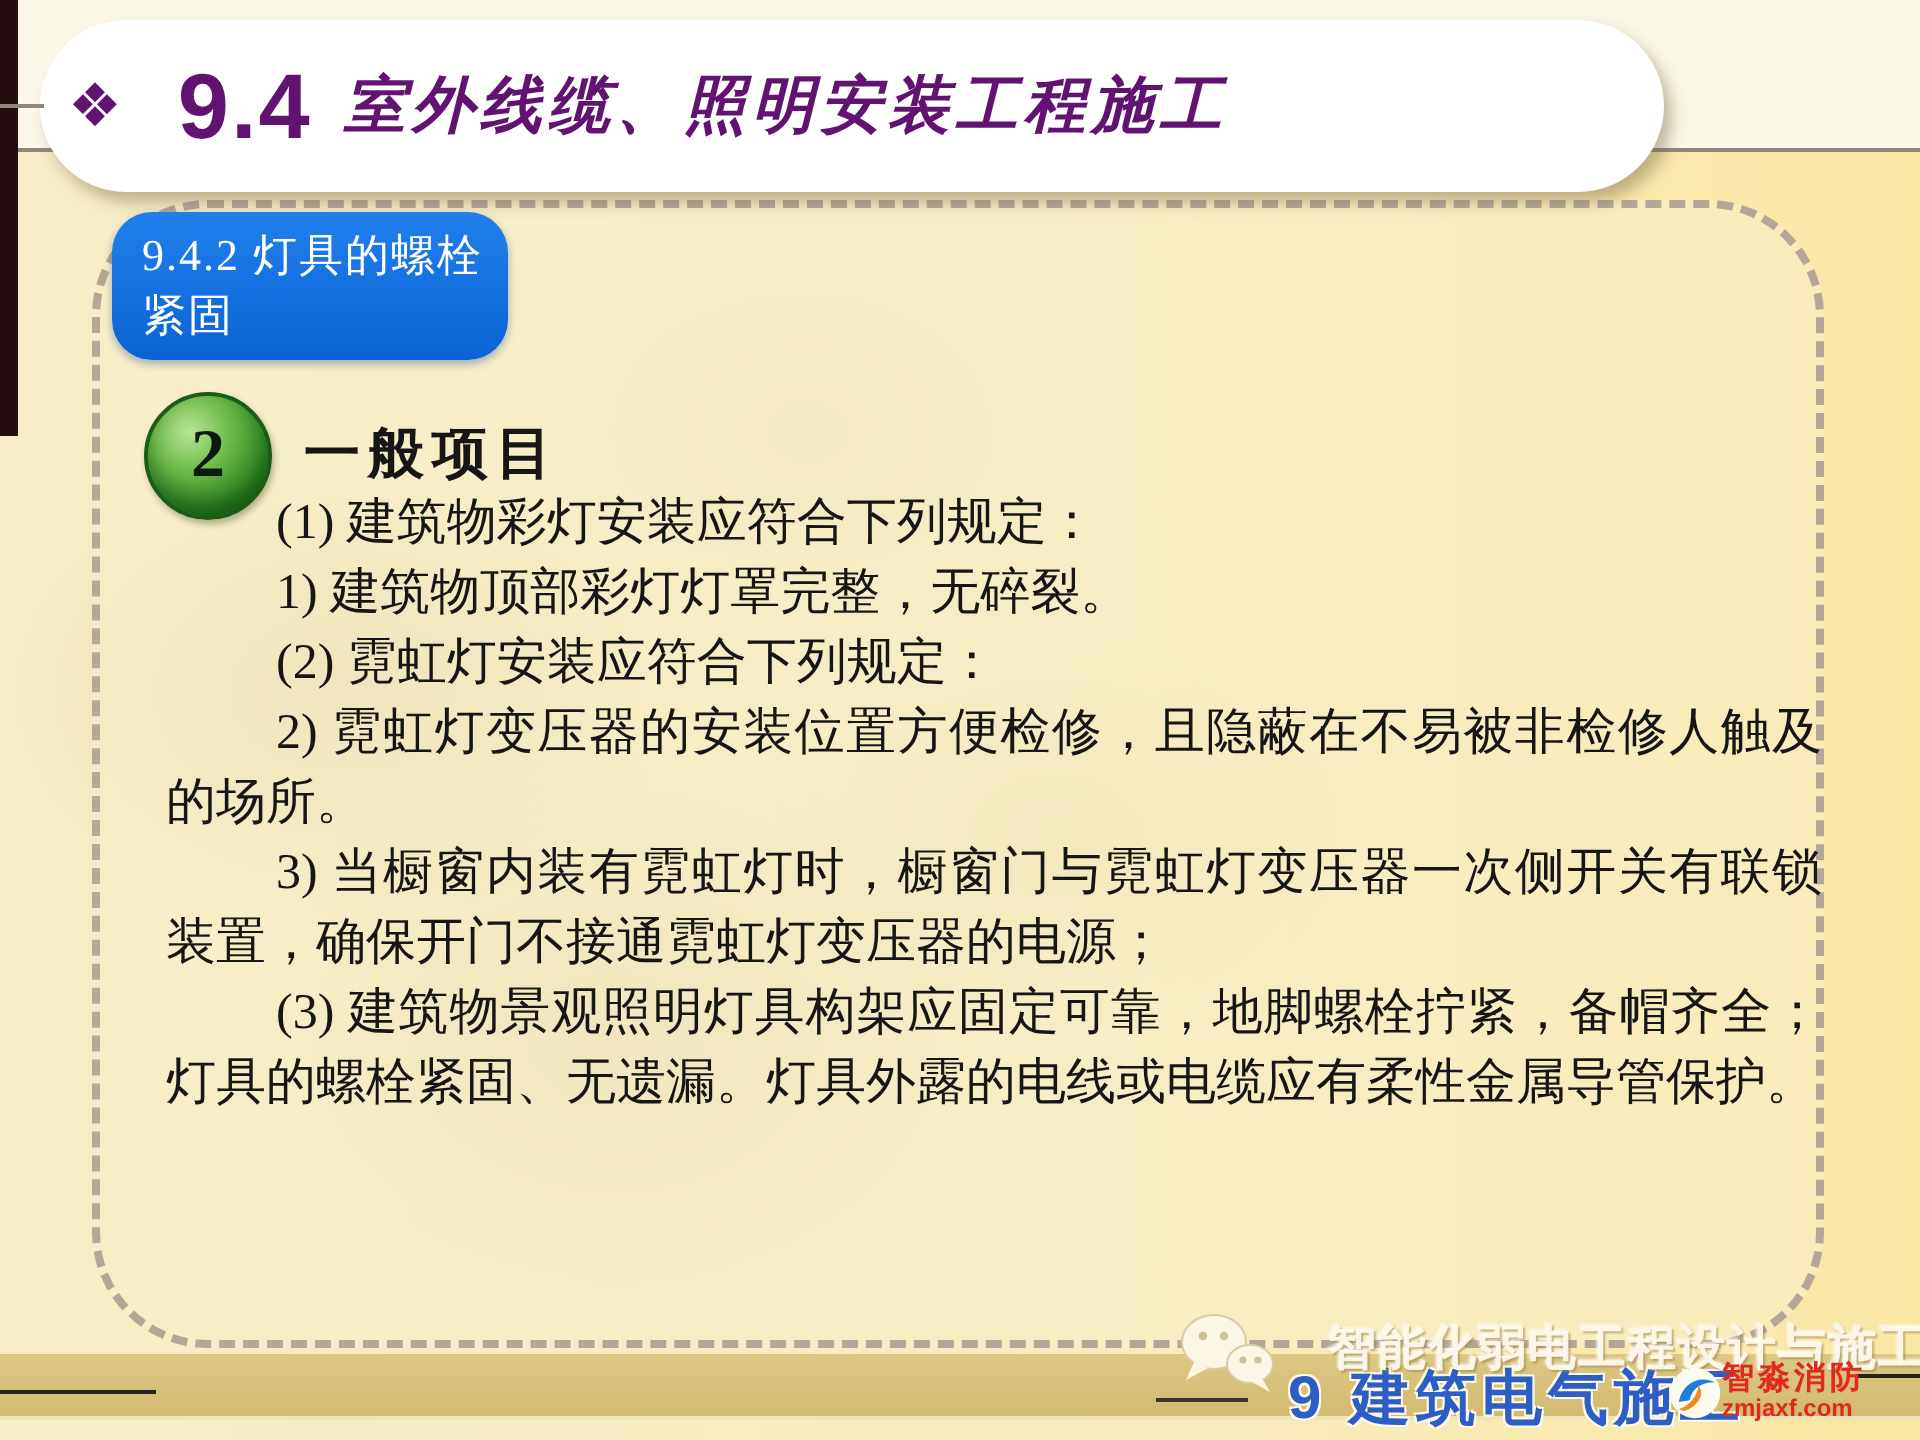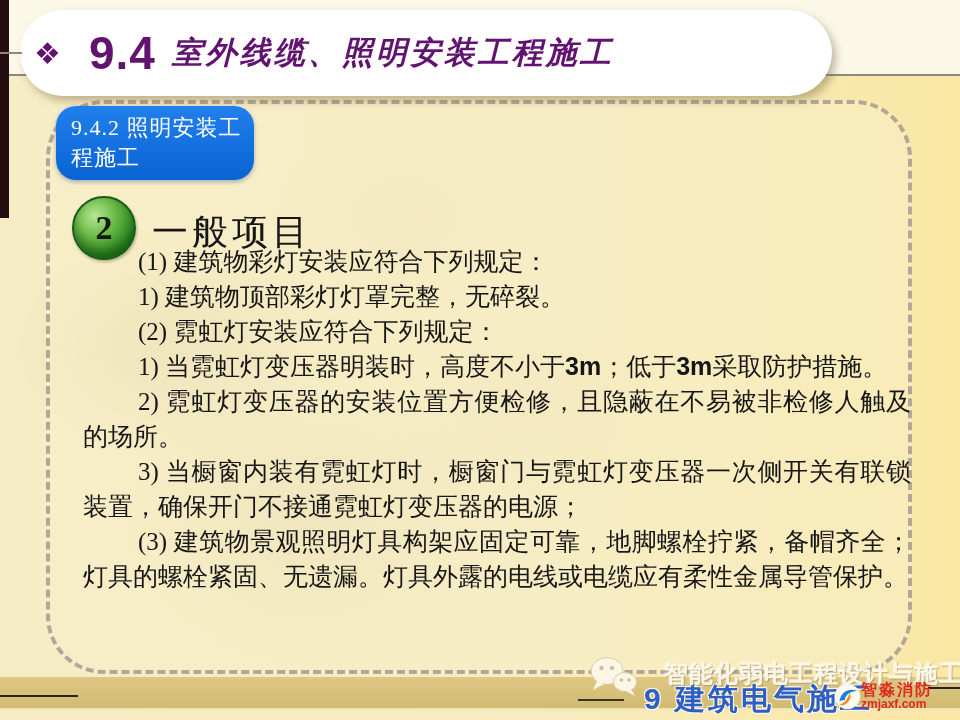--- a/index.html
+++ b/index.html
@@ -41,21 +41,21 @@
     display:flex; align-items:center; box-shadow:0 2px 4px rgba(0,60,130,.35); z-index:4;}
   .badge-text{color:#ffffff; font-size:22px; font-family:"Liberation Serif",serif;
     padding-left:15px; letter-spacing:1px;}
   
   .ball{position:absolute; left:72px; top:196px; width:60px; height:60px; border-radius:50%;
     background:radial-gradient(circle at 35% 30%, #b8e596 0%, #6cbb48 35%, #2b8420 70%, #175f13 100%);
     border:2px solid #1b5c18;
     box-shadow:inset 0 -7px 10px rgba(0,40,0,.35), 1px 2px 3px rgba(60,80,40,.4);
     display:flex; align-items:center; justify-content:center; z-index:4;}
   .ball-num{font-size:34px; font-weight:bold; color:#0d1a0d; font-family:"Liberation Serif",serif;}
-  .topic{position:absolute; left:152px; top:208px; font-size:36px; font-weight:normal;
+  .topic{position:absolute; left:152px; top:208px; font-size:28px; font-weight:bold;
     color:#161616; letter-spacing:4px; z-index:4;}
   
   .body-text{position:absolute; left:83px; top:244px; width:828px;
     font-family:"Liberation Serif",serif; font-size:25px; line-height:35px;
     color:#161616; text-align:justify; z-index:4;}
   .body-text p{margin:0; text-indent:2.2em;}
   .b{font-family:"Liberation Sans",sans-serif; font-weight:bold;}
   
   .bottom-band{position:absolute; left:0; top:677px; width:960px; height:31px;
     background:linear-gradient(180deg,#ddc884,#d1bb71);
@@ -91,33 +91,32 @@
   <div class="header-pill"></div>
   <div class="maroon-strip"></div>
   <div class="left-tick"></div>
   <div class="header-content">
     <span class="bullet">❖</span>
     <span class="hnum">9.4</span>
     <span class="htitle">室外线缆、照明安装工程施工</span>
   </div>
 
   <div class="badge">
-    <span class="badge-text">9.4.2 照明安装工程施工</span>
+    <span class="badge-text">9.4.2 灯具的螺栓紧固</span>
   </div>
 
   <div class="ball">
     <span class="ball-num">2</span>
   </div>
   <div class="topic">一般项目</div>
 
   <div class="body-text">
       <p><span>(1) 建筑物彩灯安装应符合下列规定：</span></p>
       <p><span>1) 建筑物顶部彩灯灯罩完整，无碎裂。</span></p>
       <p><span>(2) 霓虹灯安装应符合下列规定：</span></p>
-      <p><span>1) 当霓虹灯变压器明装时，高度不小于</span><span class="b">3m</span><span>；低于</span><span class="b">3m</span><span>采取防护措施。</span></p>
       <p><span>2) 霓虹灯变压器的安装位置方便检修，且隐蔽在不易被非检修人触及的场所。</span></p>
       <p><span>3) 当橱窗内装有霓虹灯时，橱窗门与霓虹灯变压器一次侧开关有联锁装置，确保开门不接通霓虹灯变压器的电源；</span></p>
       <p><span>(3) 建筑物景观照明灯具构架应固定可靠，地脚螺栓拧紧，备帽齐全；灯具的螺栓紧固、无遗漏。灯具外露的电线或电缆应有柔性金属导管保护。</span></p>
     </div>
 
   <div class="bottom-band"></div>
   <div class="footer-line-left"></div>
   <div class="footer-line-mid"></div>
   <div class="logo-underline"></div>
 

